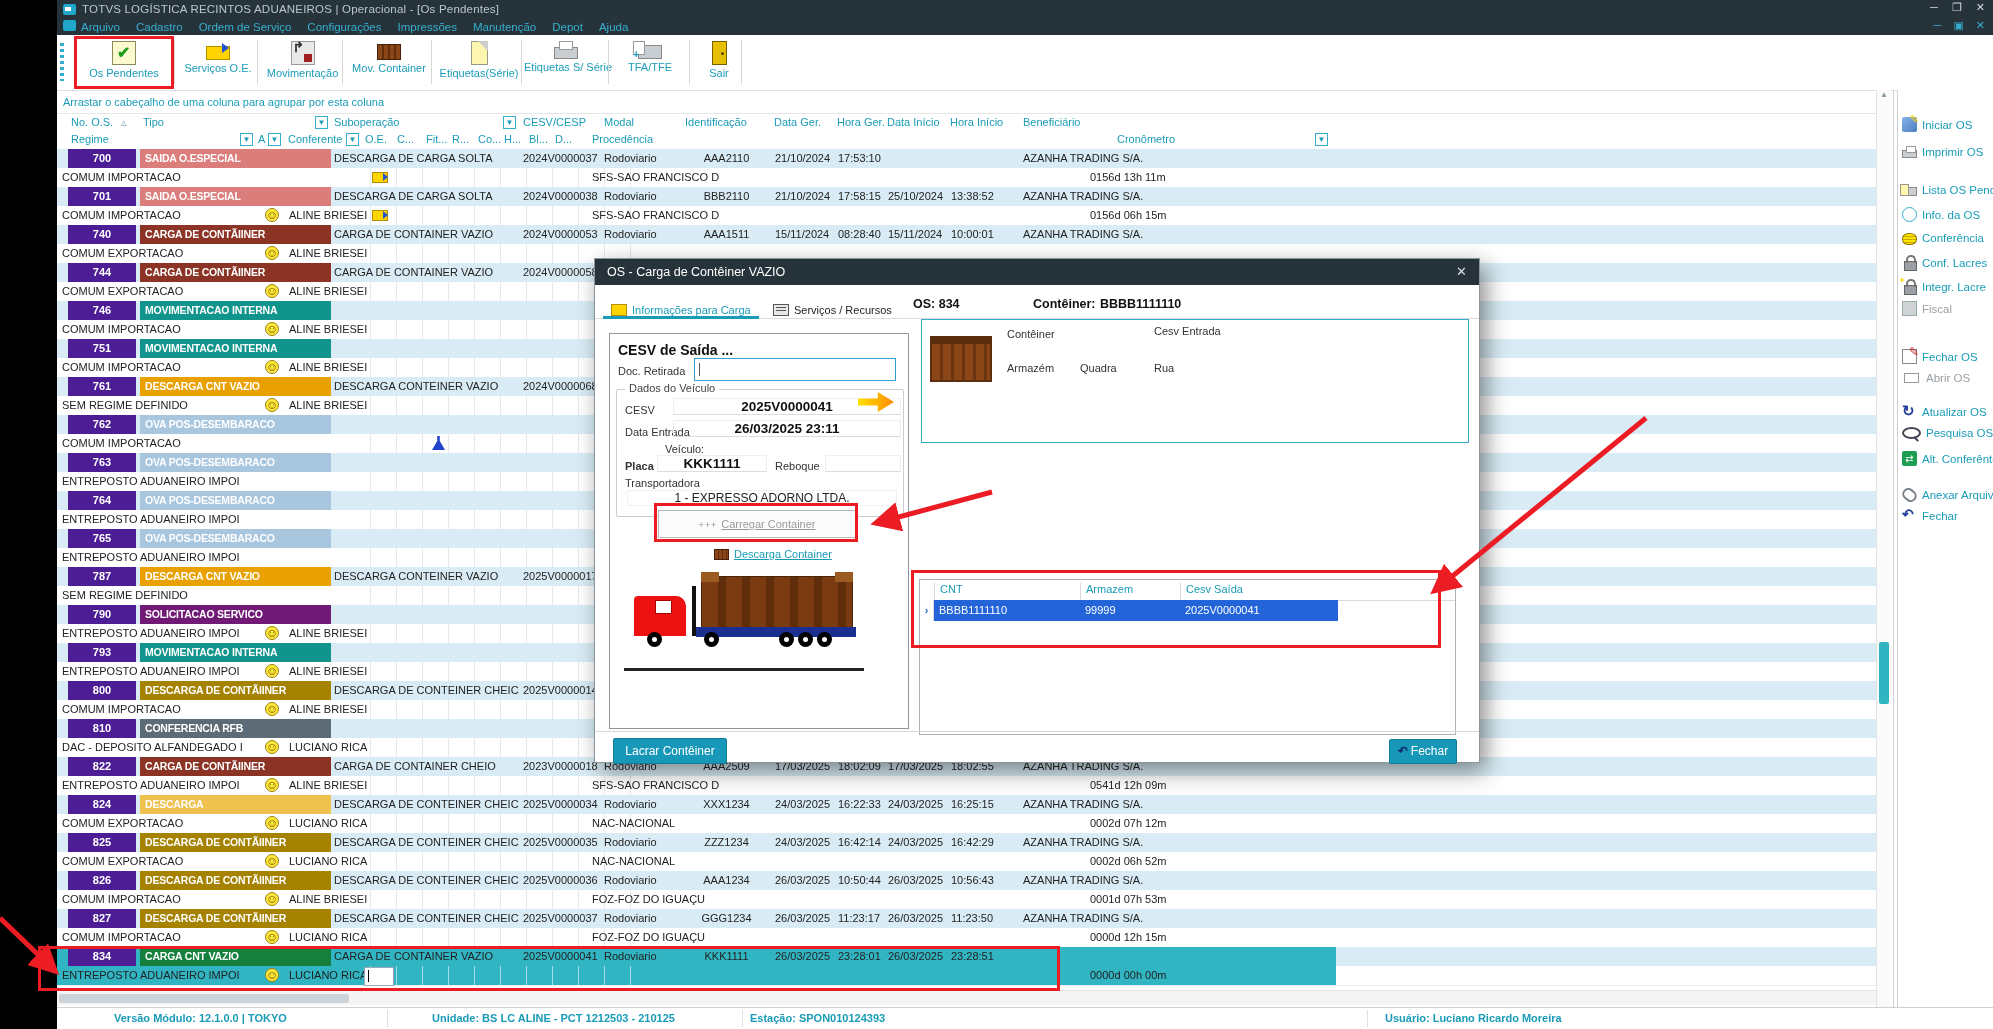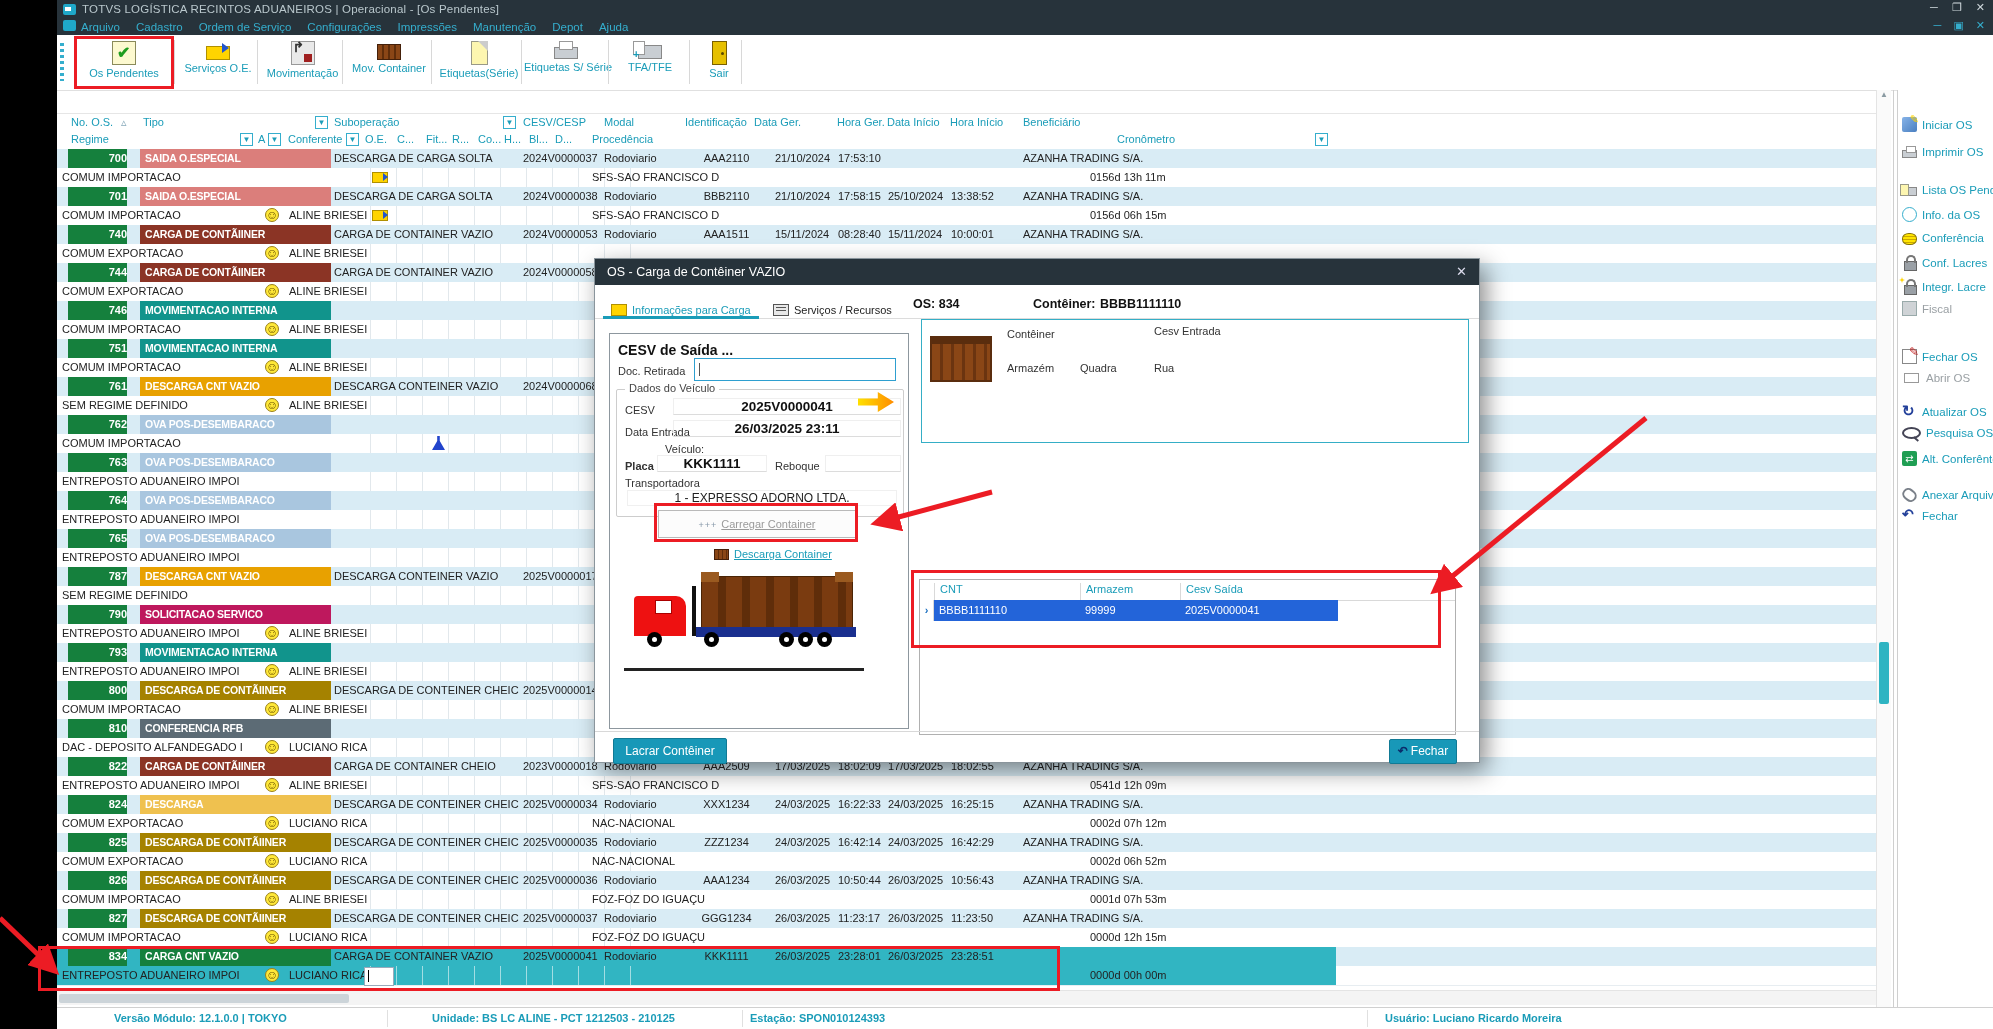--- a/index.html
+++ b/index.html
@@ -49,21 +49,21 @@
   #hrow2{top:40px;border-bottom:1px solid #c9d5db;}
   .hlab{position:absolute;top:2px;white-space:nowrap;}
   .fbtn{position:absolute;top:2px;width:13px;height:13px;border:1px solid #35aecd;color:#1a9cb8;font-size:8px;
     line-height:12px;text-align:center;background:#fff;box-sizing:border-box;}
   #rows{position:absolute;left:0;top:58px;width:1819px;}
   .rec{position:absolute;left:0;width:1819px;height:38px;}
   .rmain{position:absolute;left:0;top:0;width:1819px;height:19px;background:#d9ecf5;}
   .rsub{position:absolute;left:0;top:19px;width:1819px;height:19px;background:#fff;border-bottom:1px solid #e7edf1;}
   .selband{position:absolute;left:0;top:0;width:1279px;height:19px;background:#31b5c2;}
   .c{position:absolute;top:0;height:19px;line-height:19px;white-space:nowrap;overflow:hidden;color:#222;}
-  .c.num{left:11px;width:59px;background:#15803d;color:#fff;font-weight:bold;text-align:right;}
+  .c.num{left:11px;width:68px;background:#4c1d95;color:#fff;font-weight:bold;text-align:center;}
   .c.ind{left:0;width:11px;}
   .c.badge{left:83px;width:191px;color:#fff;font-weight:bold;font-size:10.5px;padding-left:5px;box-sizing:border-box;letter-spacing:-.2px;}
   .c.subop{left:277px;width:185px;}
   .c.cesv{left:466px;width:78px;}
   .c.modal{left:547px;width:78px;}
   .c.ident{left:626px;width:87px;text-align:center;}
   .c.dger{left:718px;width:60px;}
   .c.hger{left:781px;width:50px;}
   .c.dini{left:831px;width:60px;}
   .c.hini{left:894px;width:52px;}
@@ -262,31 +262,32 @@
     </div>
     <div class="tsep" style="left:632px;"></div>
     <div class="tbtn" style="left:638px;width:48px;">
       <div class="tico ico-sair"></div>
       <div class="tlab">Sair</div>
     </div>
     <div class="tsep" style="left:684px;"></div>
   </div>
 
   <div id="gridwrap">
+    <div id="groupbar">Arrastar o cabeçalho de uma coluna para agrupar por esta coluna</div>
     <div class="hrow" id="hrow1">
       <span class="hlab" style="left:14px;">No. O.S.</span>
       <span class="hlab" style="left:64px;color:#8ab;">▵</span>
       <span class="hlab" style="left:86px;">Tipo</span>
       <span class="fbtn" style="left:258px;">▼</span>
       <span class="hlab" style="left:277px;">Suboperação</span>
       <span class="fbtn" style="left:446px;">▼</span>
       <span class="hlab" style="left:466px;">CESV/CESP</span>
       <span class="hlab" style="left:547px;">Modal</span>
       <span class="hlab" style="left:628px;">Identificação</span>
-      <span class="hlab" style="left:697px;">Data Ger.</span>
+      <span class="hlab" style="left:717px;">Data Ger.</span>
       <span class="hlab" style="left:780px;">Hora Ger.</span>
       <span class="hlab" style="left:830px;">Data Início</span>
       <span class="hlab" style="left:893px;">Hora Início</span>
       <span class="hlab" style="left:966px;">Beneficiário</span>
     </div>
     <div class="hrow" id="hrow2">
       <span class="hlab" style="left:14px;">Regime</span>
       <span class="fbtn" style="left:183px;">▼</span>
       <span class="hlab" style="left:201px;">A</span>
       <span class="fbtn" style="left:211px;">▼</span>
@@ -587,21 +588,21 @@
             <div class="c regime">SEM REGIME DEFINIDO</div>
             <div class="c conf"></div>
             <div class="c proc"></div>
             <div class="c cron"></div>
           </div>
         </div>
         <div class="rec" style="top:456px">
           <div class="rmain">
             <div class="c ind"></div>
             <div class="c num">790</div>
-            <div class="c badge" style="background:#be185d">SOLICITACAO SERVICO</div>
+            <div class="c badge" style="background:#701a75">SOLICITACAO SERVICO</div>
             <div class="c subop"></div>
             <div class="c cesv"></div>
             <div class="c modal"></div>
             <div class="c ident"></div>
             <div class="c dger"></div>
             <div class="c hger"></div>
             <div class="c dini"></div>
             <div class="c hini"></div>
             <div class="c benef"></div>
           </div>

